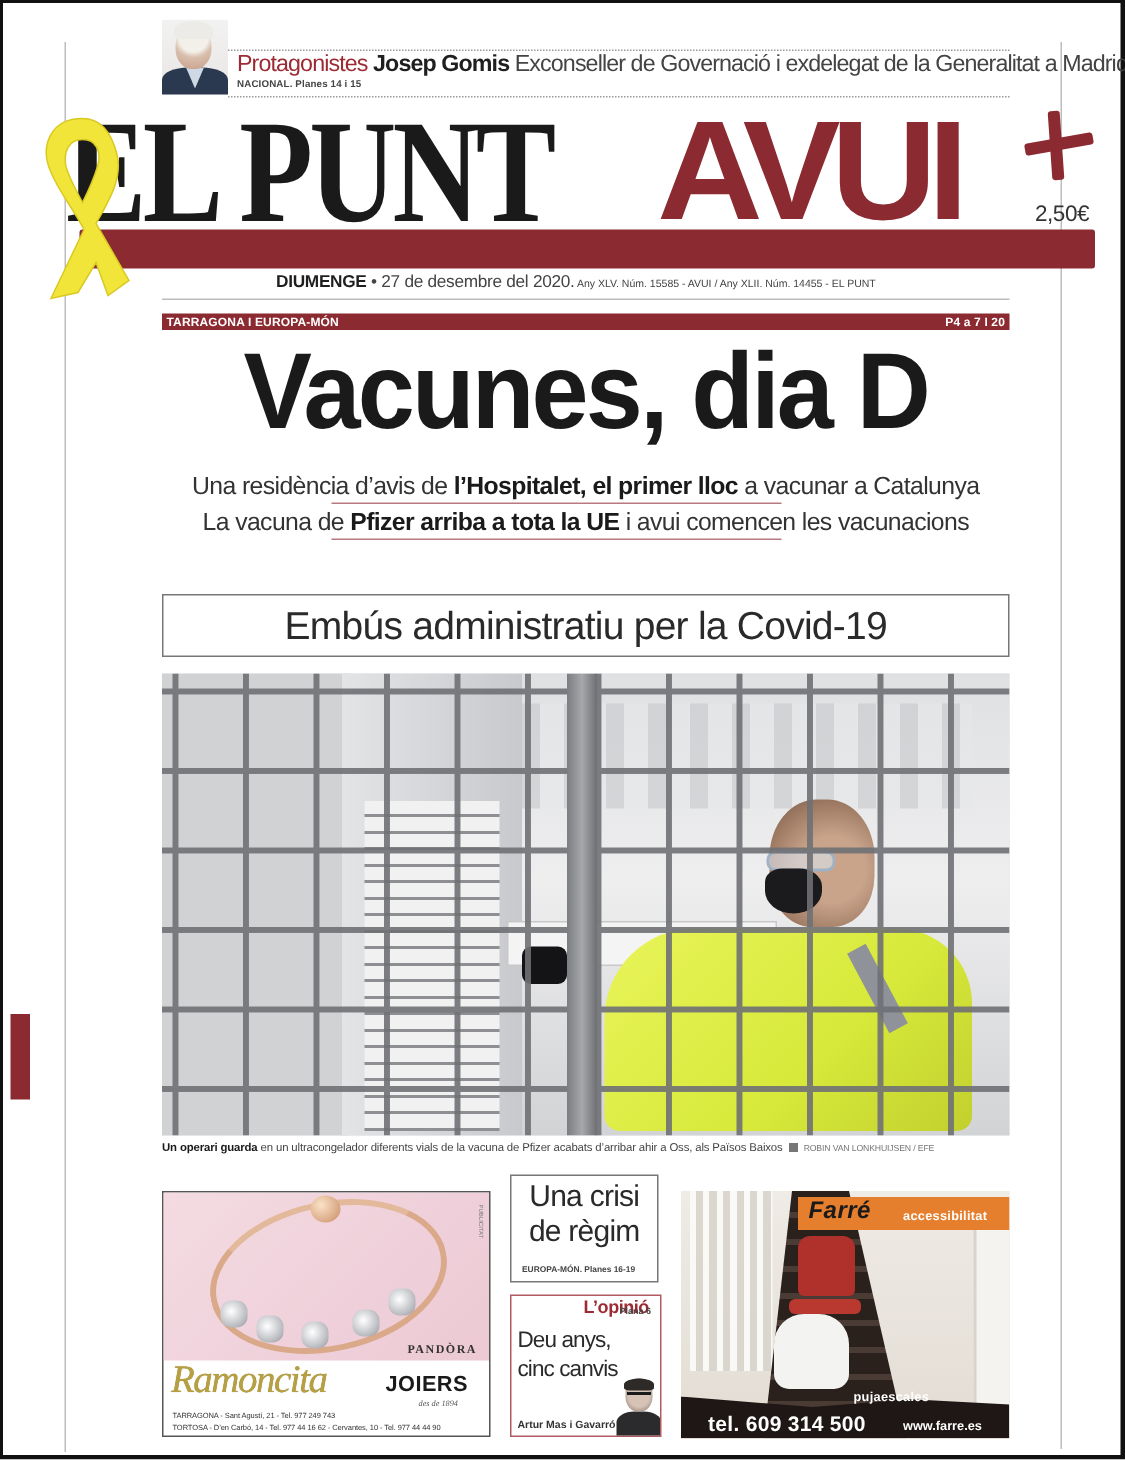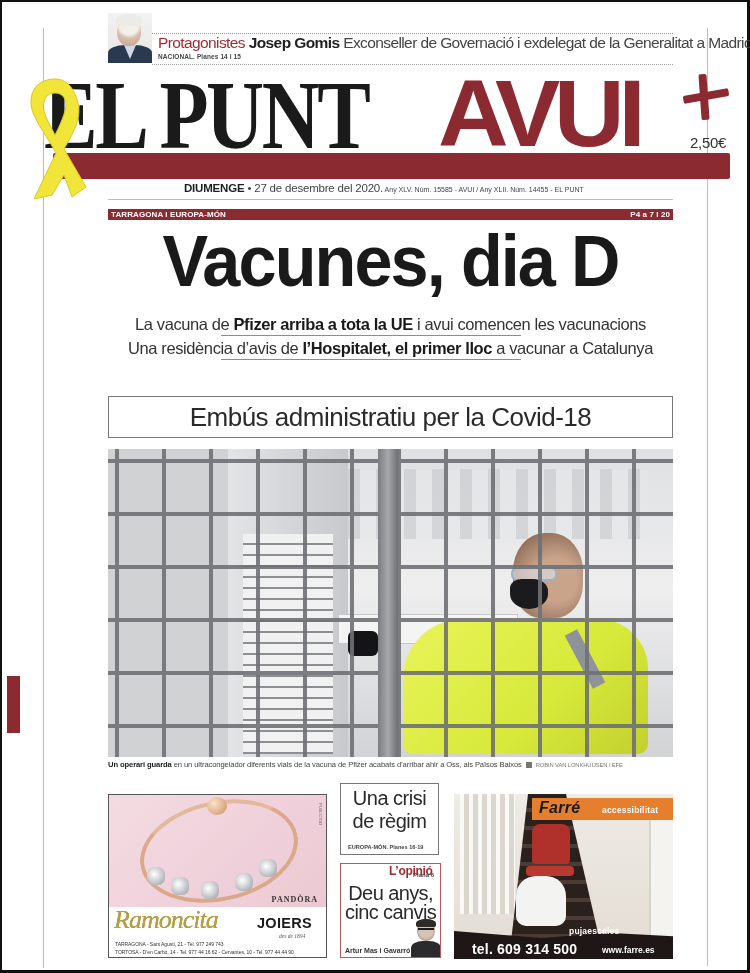--- a/index.html
+++ b/index.html
@@ -95,21 +95,21 @@
   .ad-pandora .addr.a1 { top: 146px; }
   .ad-pandora .addr.a2 { top: 154px; }
 
   .box-crisi { position: absolute; left: 340px; top: 783px; width: 99px; height: 72px; border: 1px solid #777; }
   .box-crisi .t { position: absolute; left: 0; top: 3px; width: 100%; text-align: center; font-size: 20px; line-height: 23px; color: #2a2a2a; letter-spacing: -0.5px; }
   .box-crisi .ref { position: absolute; left: 7px; top: 60px; font-size: 5.6px; font-weight: bold; color: #444; white-space: nowrap; }
 
   .box-opinio { position: absolute; left: 340px; top: 863px; width: 101px; height: 95px; border: 1px solid #b25a62; overflow: hidden; }
   .box-opinio .kicker { position: absolute; left: 4px; top: 0; font-size: 12px; font-weight: bold; color: #9c2b33; letter-spacing: -0.3px; padding-left: 44px; }
   .box-opinio .pl { position: absolute; right: 6px; top: 8px; font-size: 6px; font-weight: bold; color: #444; }
-  .box-opinio .t { position: absolute; left: 4px; top: 20px; font-size: 20px; line-height: 19px; color: #2a2a2a; letter-spacing: -0.6px; white-space: nowrap; text-align: center; }
+  .box-opinio .t { position: absolute; left: 4px; top: 20px; font-size: 15px; line-height: 19px; color: #2a2a2a; letter-spacing: -0.6px; white-space: nowrap; }
   .box-opinio .author { position: absolute; left: 4px; top: 83px; font-size: 7px; font-weight: bold; color: #333; white-space: nowrap; }
   .box-opinio .face { position: absolute; left: 70px; top: 55px; width: 28px; height: 40px; }
   .box-opinio .face .h { position: absolute; left: 6px; top: 0; width: 18px; height: 22px; border-radius: 45%; background: radial-gradient(circle at 50% 55%, #d6c3b6 0 45%, #7c6a60 90%); }
   .box-opinio .face .hair { position: absolute; left: 5px; top: 0; width: 20px; height: 8px; border-radius: 50% 50% 20% 20%; background: #2d2a28; }
   .box-opinio .face .glasses { position: absolute; left: 7px; top: 9px; width: 16px; height: 4px; border-top: 2px solid #1a1a1a; }
   .box-opinio .face .b { position: absolute; left: 0; top: 22px; width: 30px; height: 18px; background: #2b2b2d; border-radius: 40% 40% 0 0; }
 
   .ad-farre { position: absolute; left: 454px; top: 794px; width: 219px; height: 165px; overflow: hidden; background: #e9e4dc; }
   .ad-farre .wall { position: absolute; inset: 0; background: linear-gradient(180deg,#efebe5 0%, #e2dcd3 100%); }
   .ad-farre .rail { position: absolute; left: 6px; top: 0; width: 55px; height: 120px; background: repeating-linear-gradient(90deg,#fbfbf9 0 4px, #d9d4cc 4px 9px); opacity: 0.9; }
@@ -171,30 +171,30 @@
 
 <div class="section-bar">
   <span>TARRAGONA I EUROPA-MÓN</span>
   <span>P4 a 7 I 20</span>
 </div>
 
 <h1 class="headline">Vacunes, dia D</h1>
 
 <div class="subheads">
   <div class="sub">
+    <span>Una residència d’avis de </span><b>l’Hospitalet, el primer lloc</b><span> a vacunar a Catalunya</span>
+    <div class="uline" style="left:113px; top:23px; width:300px;"></div>
+  </div>
+  <div class="sub">
     <span>La vacuna de </span><b>Pfizer arriba a tota la UE</b><span> i avui comencen les vacunacions</span>
     <div class="uline" style="left:113px; top:23px; width:300px;"></div>
   </div>
-  <div class="sub">
-    <span>Una residència d’avis de </span><b>l’Hospitalet, el primer lloc</b><span> a vacunar a Catalunya</span>
-    <div class="uline" style="left:113px; top:23px; width:300px;"></div>
-  </div>
-</div>
-
-<div class="boxed-title">Embús administratiu per la Covid-18</div>
+</div>
+
+<div class="boxed-title">Embús administratiu per la Covid-19</div>
 
 <div class="photo-main" title="Operari amb armilla groga guardant vials en un ultracongelador darrere d'una reixa">
   <div class="wall"></div>
   <div class="cabinet"></div>
   <div class="drawers"></div>
   <div class="room"></div>
   <div class="ceiling"></div>
   <div class="tray"></div>
   <div class="glove"></div>
   <div class="jacket"></div>

